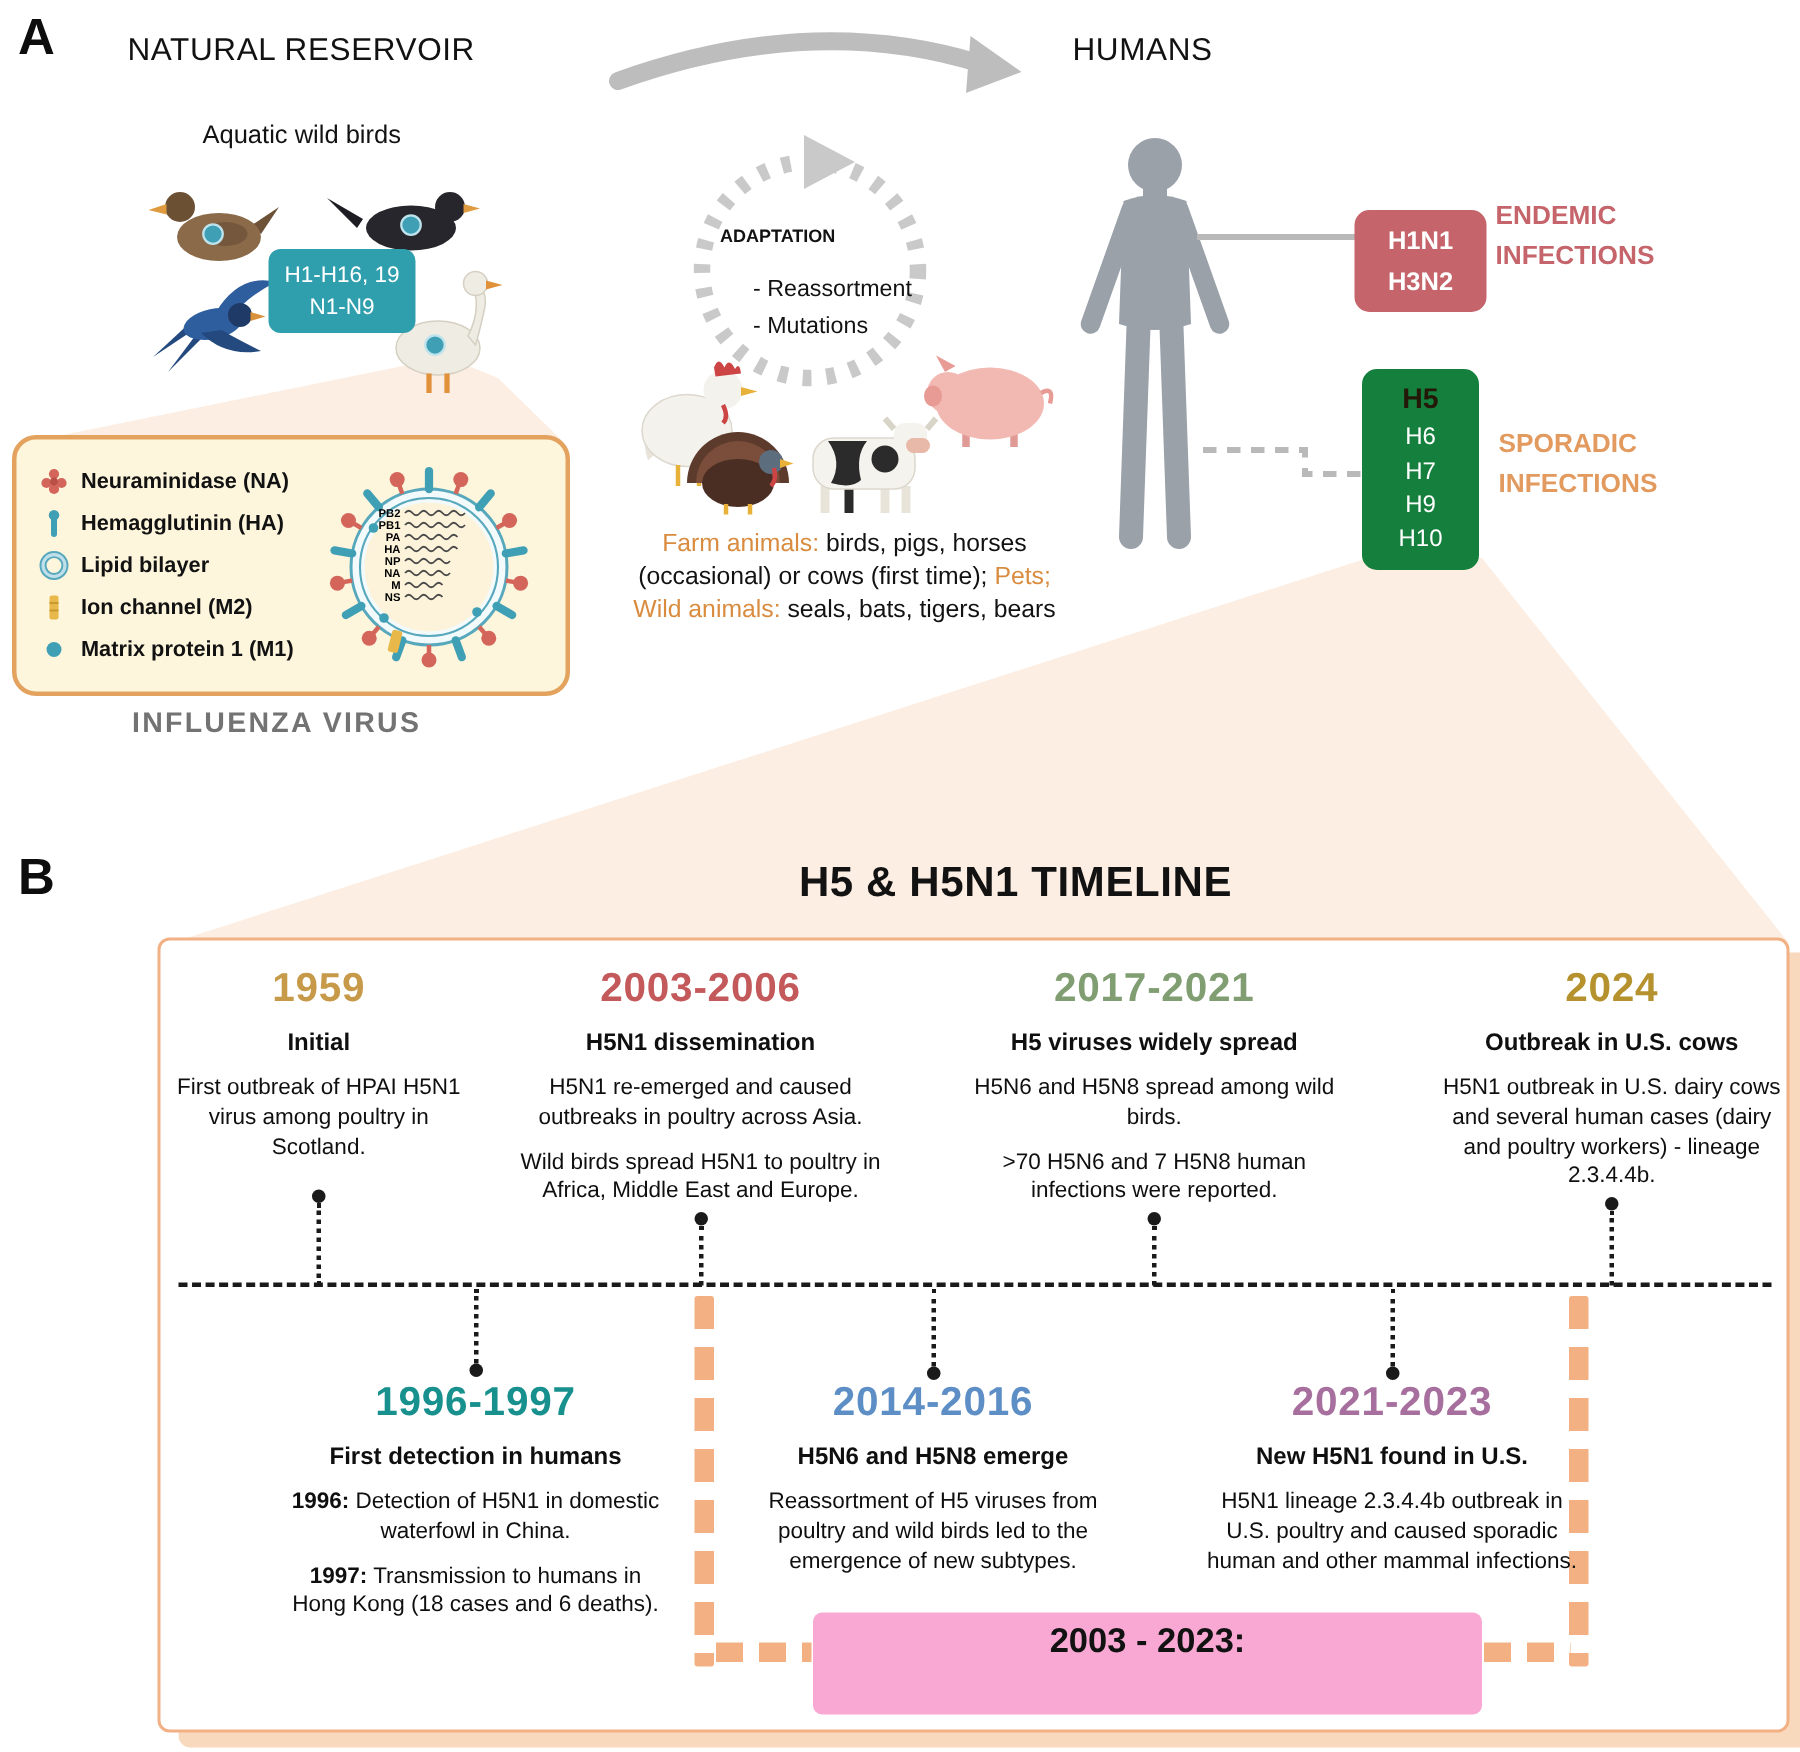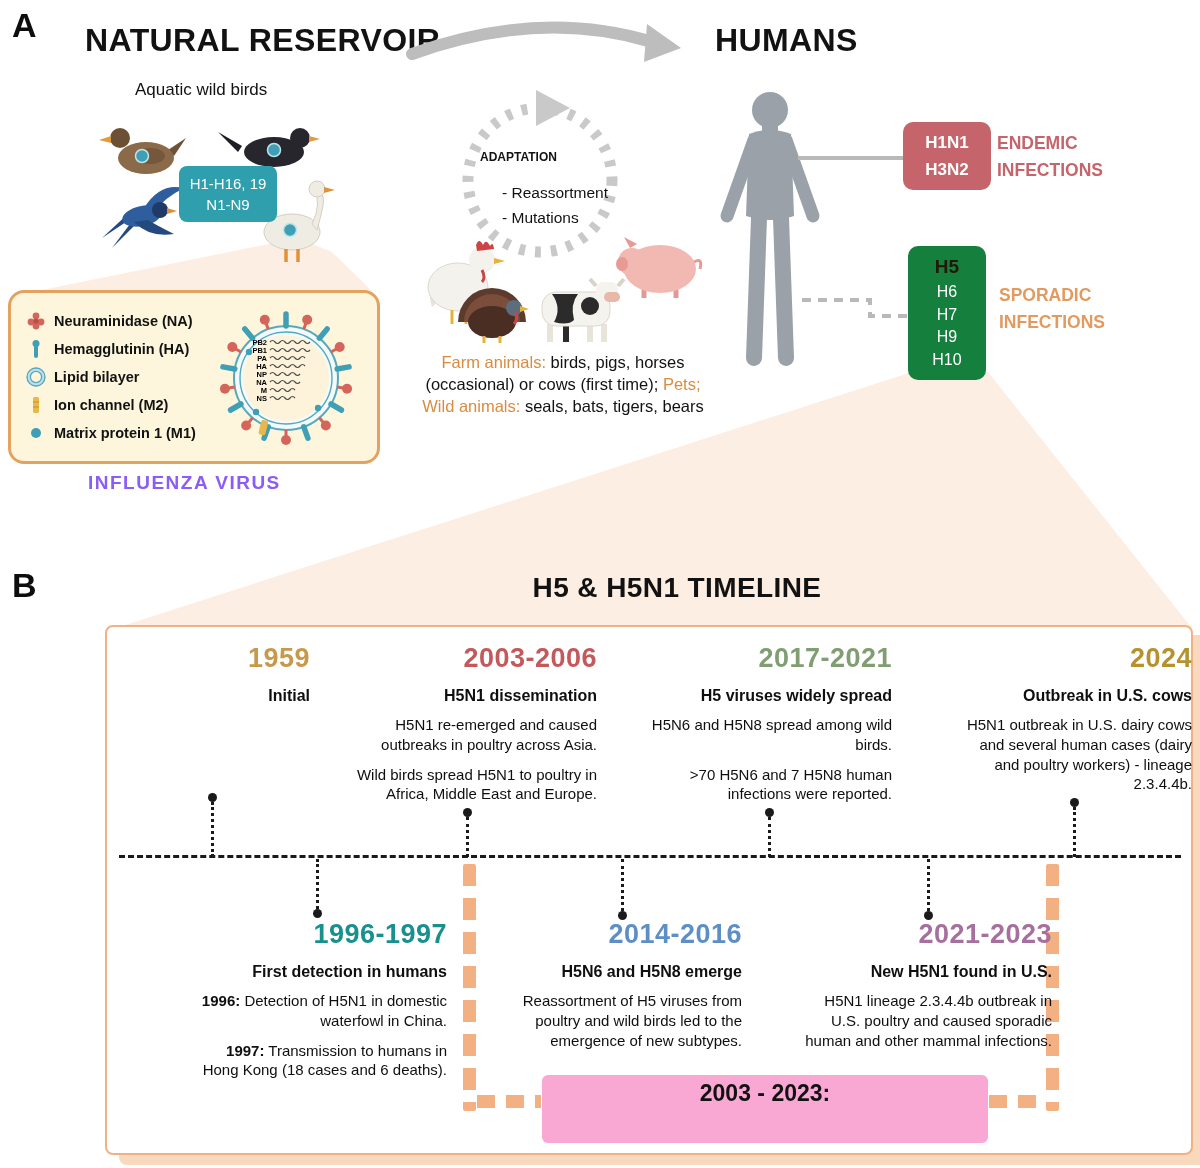--- a/index.html
+++ b/index.html
@@ -3,51 +3,51 @@
 <meta charset="utf-8">
 <style>
   * { margin:0; padding:0; box-sizing:border-box; }
   html,body { background:#fff; }
   body {
     position:relative; width:1200px; height:1168px; overflow:hidden;
     font-family:"Liberation Sans", sans-serif; color:#121212;
   }
   .abs { position:absolute; }
   .panel-label { font-size:34px; font-weight:800; color:#0d0d0d; }
-  .sec-title { font-size:32px; font-weight:700; letter-spacing:.4px; }
+  .sec-title { font-size:21px; font-weight:400; letter-spacing:.4px; }
   .aquatic { font-size:17px; }
   .subtype-box { width:98px; border-radius:8px; color:#fff; text-align:center;
                  font-size:15px; line-height:1.4; padding:7px 4px; }
   .adapt-title { font-size:12px; font-weight:800; }
   .adapt-item { font-size:15.5px; }
   .animals-text { width:330px; text-align:center; font-size:16.5px; line-height:1.32; }
   .hl { font-weight:400; }
   .endemic-box { width:88px; border-radius:10px; color:#fff; text-align:center;
-                 font-weight:700; font-size:17px; line-height:1.6; padding:7px 0; }
+                 font-weight:700; font-size:17px; line-height:1.6; padding:7px 0;margin-top:18px; }
   .inf-label { font-weight:800; font-size:17.5px; line-height:1.55; }
   .sporadic-box { width:78px; border-radius:10px; color:#fff; text-align:center;
                   font-size:16px; line-height:1.42; padding:8px 0; }
   .sporadic-box .h5 { color:#241808; font-weight:800; font-size:19px; }
   .inf-box { left:8px; top:290px; width:372px; height:174px; background:#fdf6dc;
              border:3px solid #e3a35f; border-radius:16px; }
   .legend-col { position:absolute; left:14px; top:14px; }
   .legend-row { display:flex; align-items:center; height:28px; gap:7px; }
   .llabel { font-size:14.5px; font-weight:700; white-space:nowrap; }
   .inf-caption { font-size:19px; font-weight:800; letter-spacing:1.5px; }
   .seg-label { font-size:7.5px; font-weight:bold; }
   .seg-rna { fill:none; stroke:#4a4a4a; stroke-width:1.2; }
 
   .tl-main-title { left:132px; top:572px; width:1090px; text-align:center;
                    font-size:28px; font-weight:800; letter-spacing:.4px; }
   .tlbox { left:105px; top:625px; width:1088px; height:530px; background:#fff;
            border:2px solid #f2b185; border-radius:8px;
            box-shadow:14px 10px 0 0 #f8d9bd; }
   .tl-axis { position:absolute; left:12px; top:228px; width:1062px; height:0;
              border-top:3px dashed #1a1a1a; }
-  .tl-event { position:absolute; text-align:right; }
+  .tl-event { position:absolute; text-align:center; }
   .tl-year { font-size:27px; font-weight:800; letter-spacing:.5px; }
   .tl-etitle { font-size:16px; font-weight:800; margin-top:13px; color:#0f0f0f; }
   .tl-text { font-size:15px; line-height:1.32; margin-top:10px; color:#0f0f0f; }
   .conn { position:absolute; width:0; border-left:3px dotted #1a1a1a; }
   .conn-top::before { content:""; position:absolute; left:-6px; top:-9px;
                       width:9px; height:9px; background:#1a1a1a; border-radius:50%; }
   .conn-bot::after { content:""; position:absolute; left:-6px; bottom:-9px;
                      width:9px; height:9px; background:#1a1a1a; border-radius:50%; }
   .odash-v { position:absolute; width:13px; border-radius:2px;
              background:repeating-linear-gradient(180deg,#f3b183 0 22px,transparent 22px 34px); }
@@ -308,31 +308,32 @@
       <path class="seg-rna" d="M66 76 q2.5 -3 5 0 t5 0 t5 0 t5 0 t5 0 t5 0"></path>
       <text class="seg-label" x="63" y="86.5" text-anchor="end">NA</text>
       <path class="seg-rna" d="M66 84 q2.5 -3 5 0 t5 0 t5 0 t5 0 t5 0 t5 0"></path>
       <text class="seg-label" x="63" y="94.5" text-anchor="end">M</text>
       <path class="seg-rna" d="M66 92 q2.5 -3 5 0 t5 0 t5 0 t5 0 t5 0"></path>
       <text class="seg-label" x="63" y="102.5" text-anchor="end">NS</text>
       <path class="seg-rna" d="M66 100 q2.5 -3 5 0 t5 0 t5 0 t5 0 t5 0"></path>
     </g>
   </svg>
 </div>
-<div class="inf-caption abs" style="left: 88px; top: 472px; color: #8b5cf6;">INFLUENZA VIRUS</div>
+<div class="inf-caption abs" style="left: 88px; top: 472px; color: #737373;">INFLUENZA VIRUS</div>
 
 <div class="panel-label abs" style="left:12px;top:566px">B</div>
 <div class="tl-main-title abs">H5 &amp; H5N1 TIMELINE</div>
 
 <div class="tlbox abs">
   <div class="tl-axis"></div>
 
   <div class="tl-event" style="left:8px;top:16px;width:195px">
     <div class="tl-year" style="color: rgb(199, 154, 74);">1959</div>
     <div class="tl-etitle">Initial</div>
+    <div class="tl-text">First outbreak of HPAI H5N1 virus among poultry in Scotland.</div>
   </div>
   <div class="tl-event" style="left:230px;top:16px;width:260px">
     <div class="tl-year" style="color: rgb(196, 89, 92);">2003-2006</div>
     <div class="tl-etitle">H5N1 dissemination</div>
     <div class="tl-text">H5N1 re-emerged and caused outbreaks in poultry across Asia.</div>
     <div class="tl-text">Wild birds spread H5N1 to poultry in Africa, Middle East and Europe.</div>
   </div>
   <div class="tl-event" style="left:540px;top:16px;width:245px">
     <div class="tl-year" style="color: rgb(129, 158, 114);">2017-2021</div>
     <div class="tl-etitle">H5 viruses widely spread</div>

